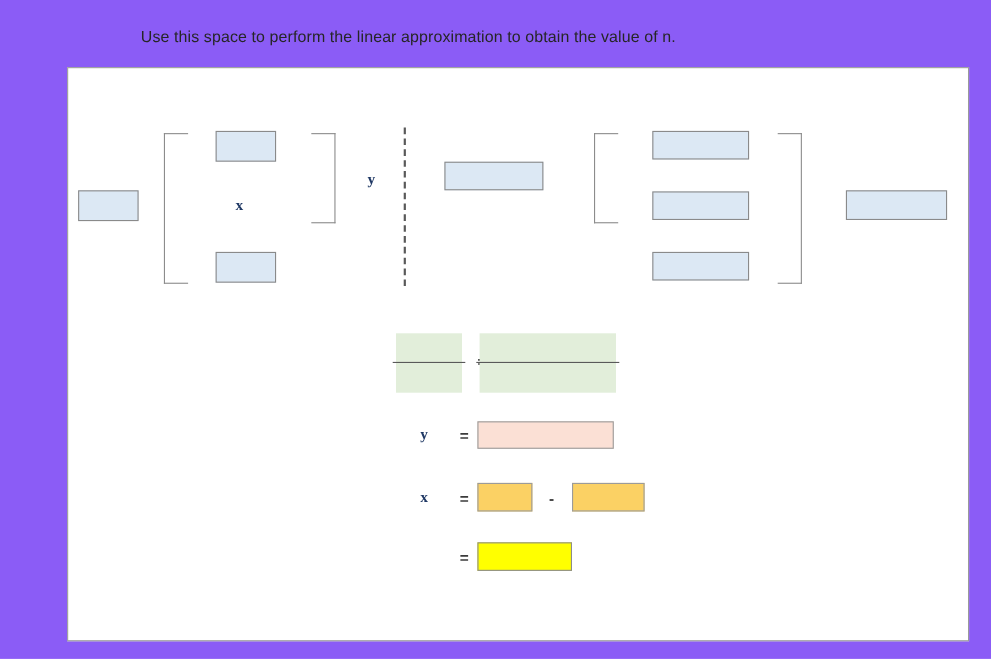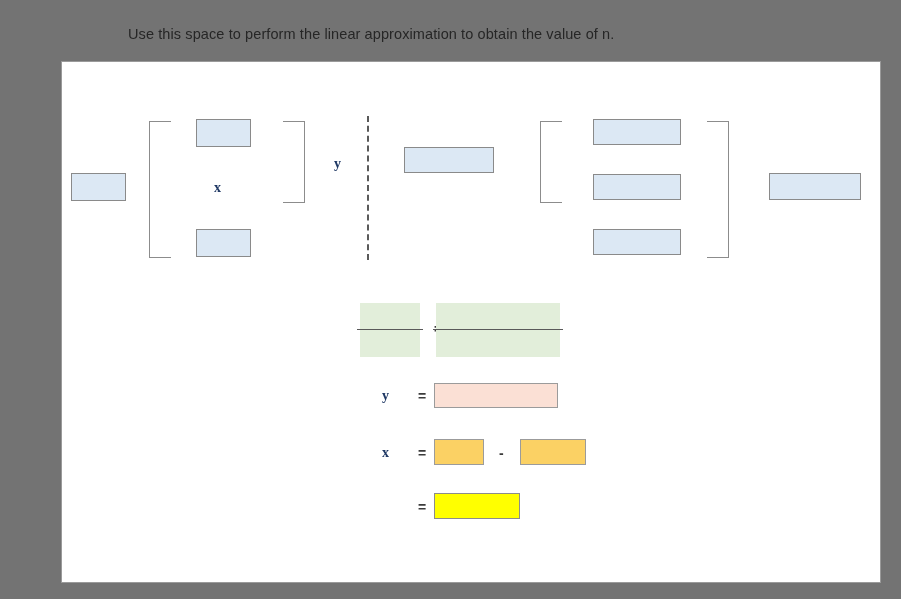--- a/index.html
+++ b/index.html
@@ -12,21 +12,21 @@
     height: 599px;
     position: relative;
     font-family: "Liberation Sans", sans-serif;
     overflow: hidden;
   }
   #page {
     position: absolute;
     left: 0; top: 0;
     width: 901px;
     height: 599px;
-    background: #737373;
+    background: #8b5cf6;
   }
   .prompt {
     position: absolute;
     left: 128px;
     top: 26px;
     font-size: 14.5px;
     color: #262626;
     letter-spacing: 0.1px;
     white-space: nowrap;
   }

